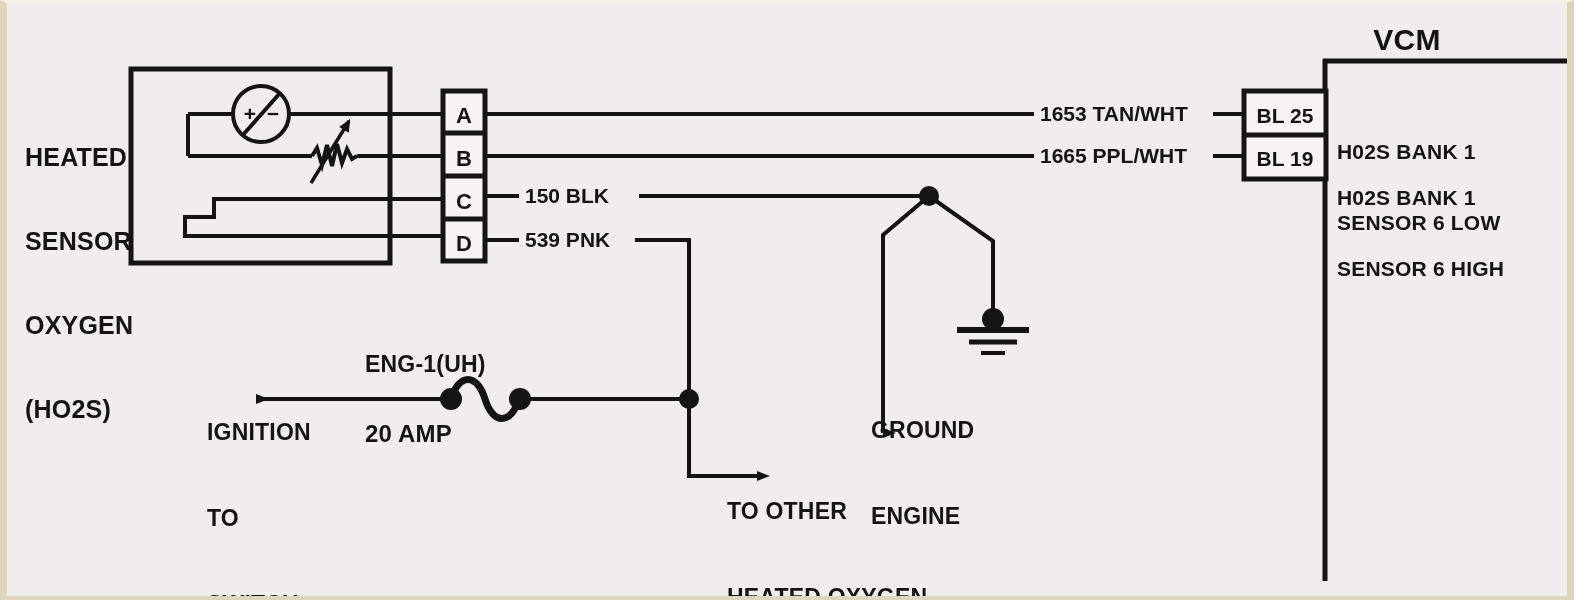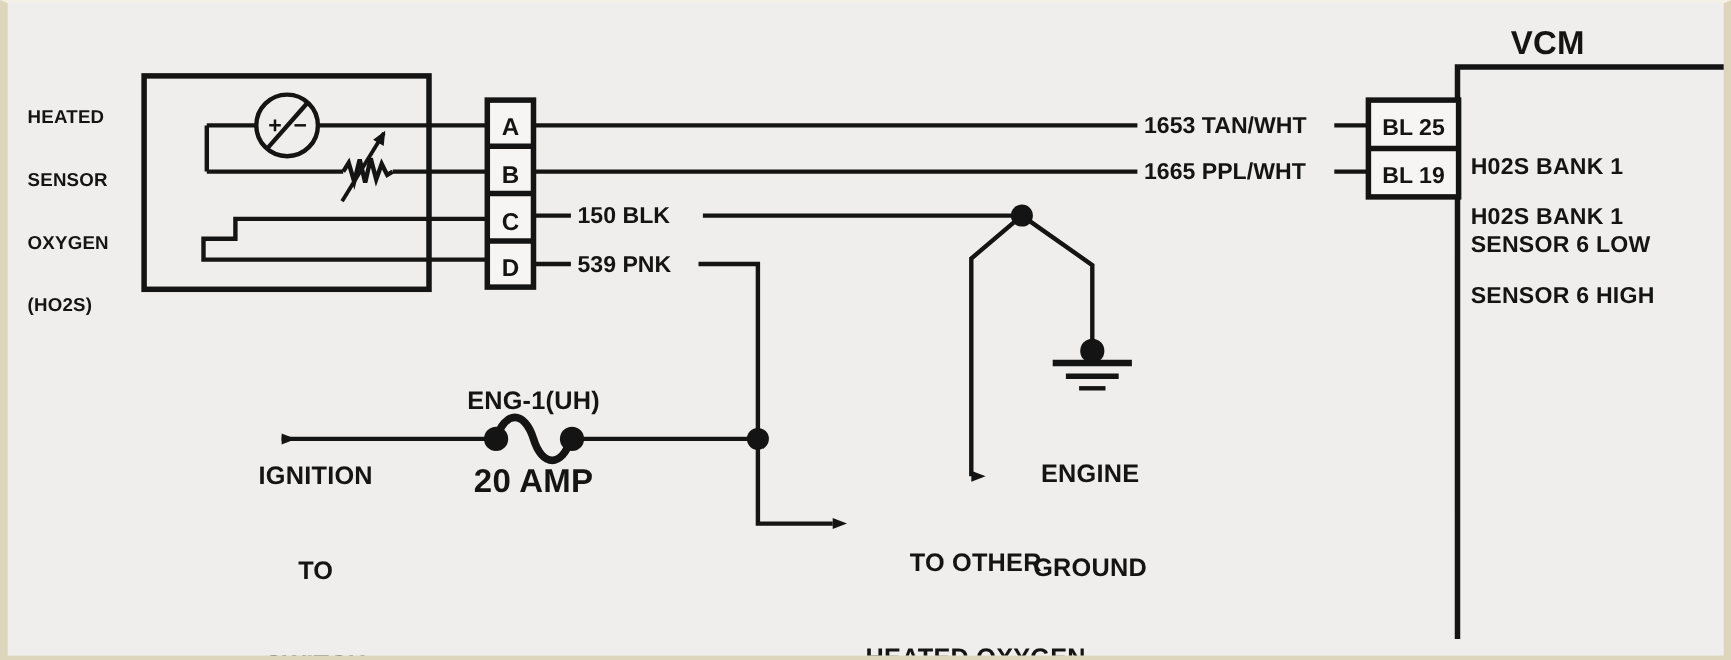--- a/index.html
+++ b/index.html
@@ -26,21 +26,21 @@
   }
   .lbl {
     position: absolute;
     color: #141414;
     font-weight: bold;
     letter-spacing: 0.2px;
     line-height: 1.12;
     white-space: pre;
     -webkit-font-smoothing: none;
   }
-  .ctr { text-align: center; }
+  .ctr { }
   .lft { text-align: left; }
   svg { display: block; }
   svg text {
     font-family: "Liberation Sans", sans-serif;
     font-weight: bold;
     fill: #141414;
   }
 </style>
 </head>
 <body>
@@ -159,21 +159,21 @@
 
     <g>
       <rect x="1237" y="88" width="82" height="88" fill="#f6f5f3" stroke="#141414" stroke-width="5"></rect>
       <line x1="1237" y1="132" x2="1319" y2="132" stroke="#141414" stroke-width="5"></line>
       <text x="1278" y="120" font-size="21" text-anchor="middle">BL 25</text>
       <text x="1278" y="163" font-size="21" text-anchor="middle">BL 19</text>
     </g>
 
   </svg>
 
-  <div class="lbl lft" style="left:18px; top:56px; font-size:17px;">
+  <div class="lbl lft" style="left:18px; top:84px; font-size:25px;">
     <div>HEATED</div>
     <div>SENSOR</div>
     <div>OXYGEN</div>
     <div>(HO2S)</div>
   </div>
 
   <div class="lbl ctr" style="left:1400px; top:20px; font-size:30px; transform:translateX(-50%);">VCM</div>
 
   <div class="lbl lft" style="left:1330px; top:90px; font-size:21px;">
     <div>H02S BANK 1</div>
@@ -186,25 +186,25 @@
   </div>
 
   <div class="lbl ctr" style="left:200px; top:357px; width:160px; font-size:23px; line-height:1.25;">
     <div>IGNITION</div>
     <div>TO</div>
     <div>SWITCH</div>
   </div>
 
   <div class="lbl ctr" style="left:478px; top:349px; width:240px; font-size:23px; transform:translateX(-50%);">ENG-1(UH)</div>
 
-  <div class="lbl ctr" style="left:478px; top:418px; width:240px; font-size:30px; transform:translateX(-50%);">20 AMP</div>
+  <div class="lbl ctr" style="left:478px; top:418px; width:240px; font-size:24px; transform:translateX(-50%);">20 AMP</div>
 
   <div class="lbl ctr" style="left:984px; top:355px; width:240px; font-size:23px; transform:translateX(-50%); line-height:1.25;">
+    <div>GROUND</div>
     <div>ENGINE</div>
-    <div>GROUND</div>
   </div>
 
   <div class="lbl ctr" style="left:880px; top:436px; width:320px; font-size:23px; transform:translateX(-50%); line-height:1.25;">
     <div>TO OTHER</div>
     <div>HEATED OXYGEN</div>
     
   </div>
 
 </div>
 

